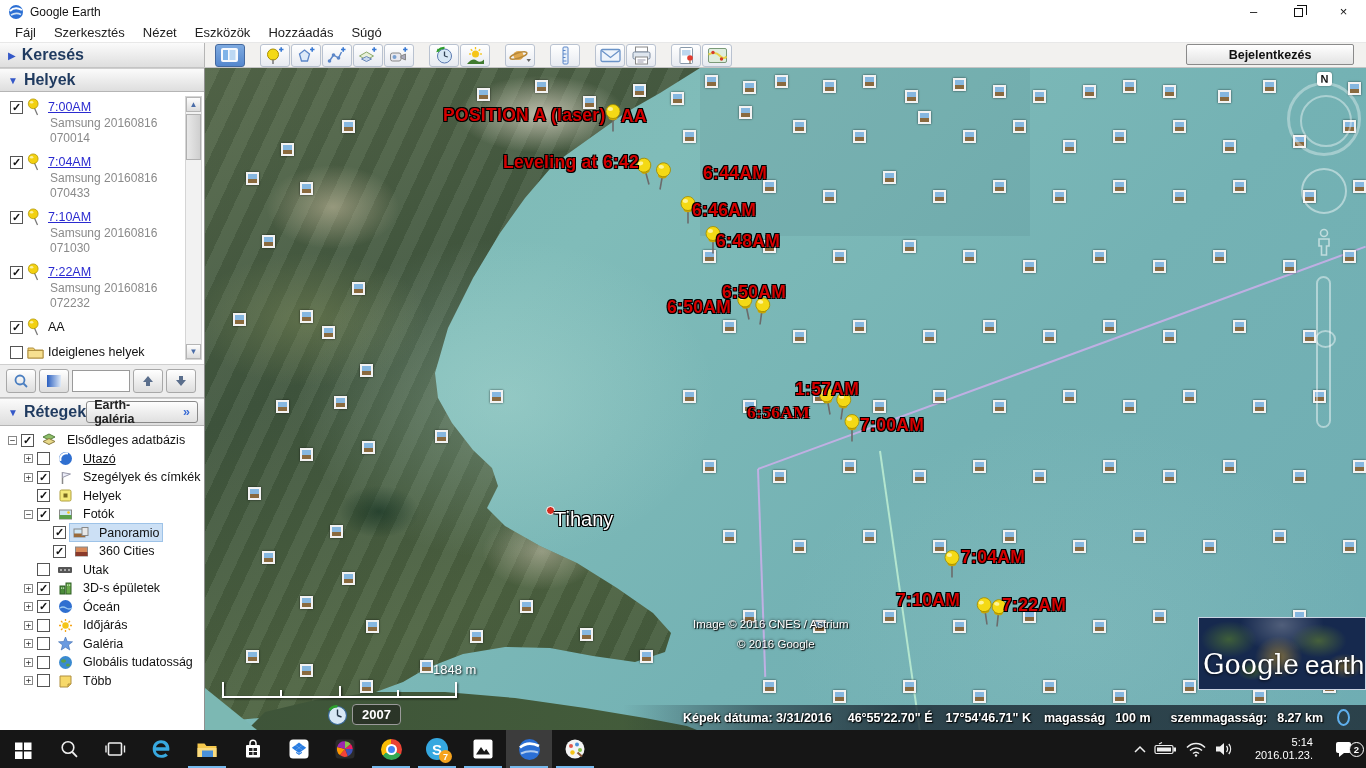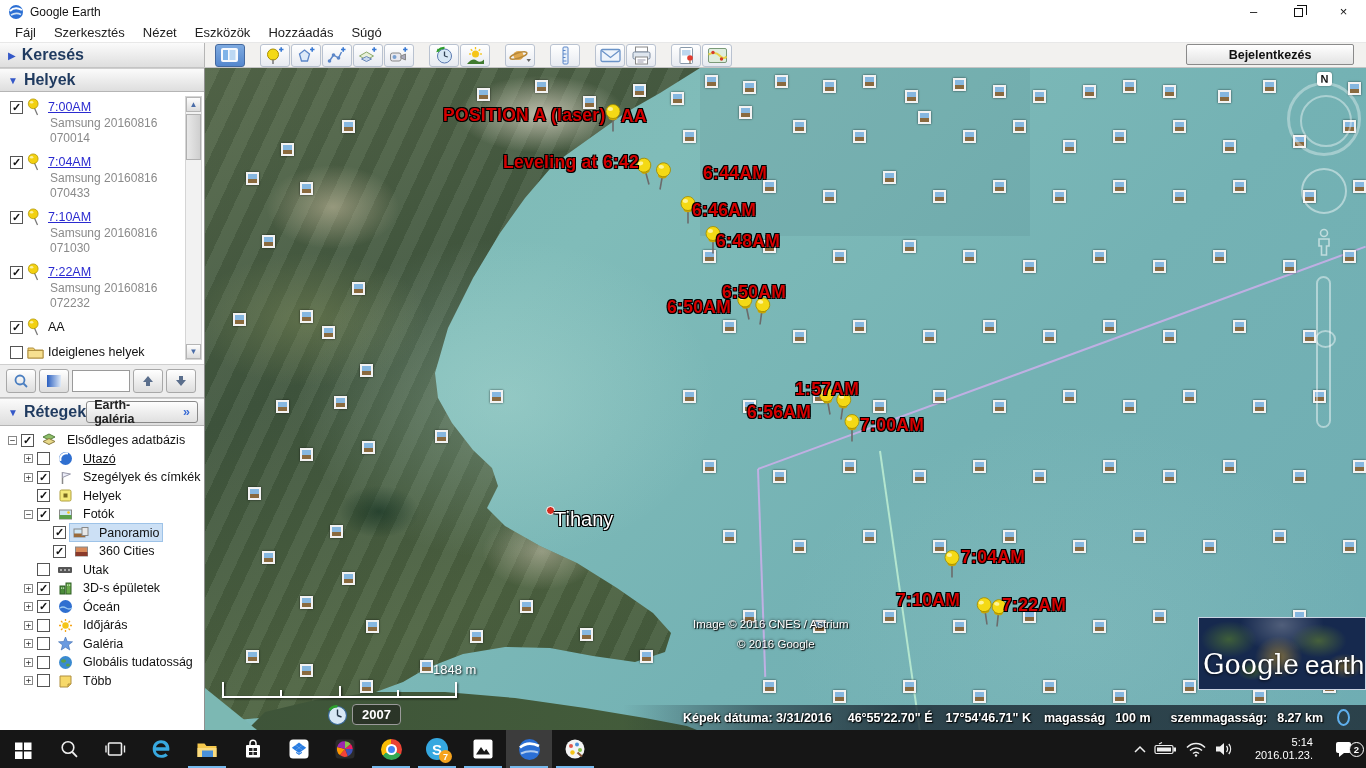--- a/index.html
+++ b/index.html
@@ -893,21 +893,21 @@
             </svg></div>
           <div class="red-label" style="left: 238px; top: 37px;">POSITION A (laser)</div>
           <div class="red-label" style="left: 416px; top: 38px;">AA</div>
           <div class="red-label" style="left: 298px; top: 84px;">Leveling at 6:42</div>
           <div class="red-label" style="left: 458px; top: 95px; margin-left: 40px;">6:44AM</div>
           <div class="red-label" style="left: 487px; top: 132px;">6:46AM</div>
           <div class="red-label" style="left: 511px; top: 163px;">6:48AM</div>
           <div class="red-label" style="left: 517px; top: 214px;">6:50AM</div>
           <div class="red-label" style="left: 462px; top: 229px;">6:50AM</div>
           <div class="red-label" style="left: 590px; top: 311px;">1:57AM</div>
-          <div class="red-label" style="left: 542px; top: 334px;">6:56AM</div>
+          <div class="red-label" style="left: 542px; top: 334px; font-family: Liberation Serif, serif;">6:56AM</div>
           <div class="red-label" style="left: 655px; top: 347px;">7:00AM</div>
           <div class="red-label" style="left: 756px; top: 479px;">7:04AM</div>
           <div class="red-label" style="left: 691px; top: 522px;">7:10AM</div>
           <div class="red-label" style="left: 797px; top: 527px;">7:22AM</div>
         </div>
 
       <div class="town-dot"></div>
       <div class="town-label">Tihany</div>
 
       <div class="north-chip">N</div>

